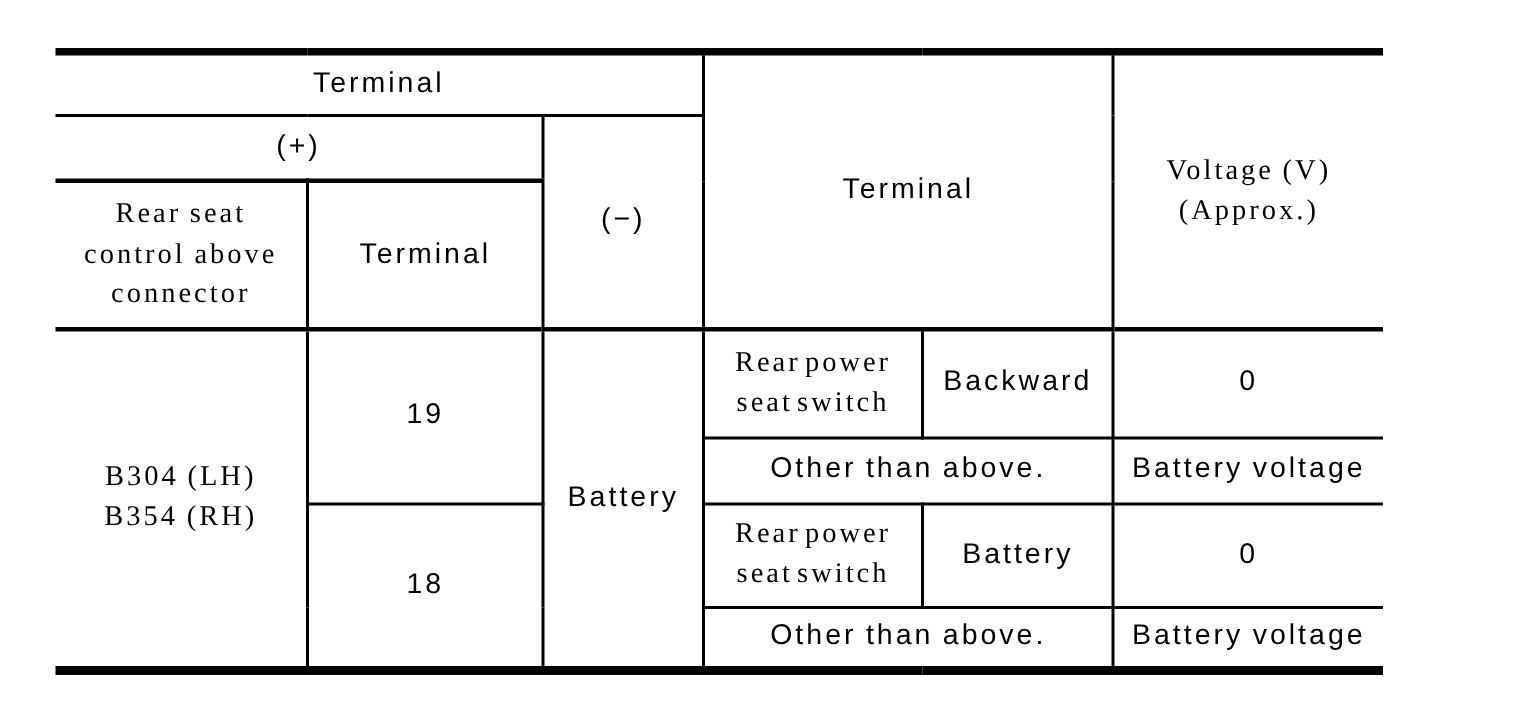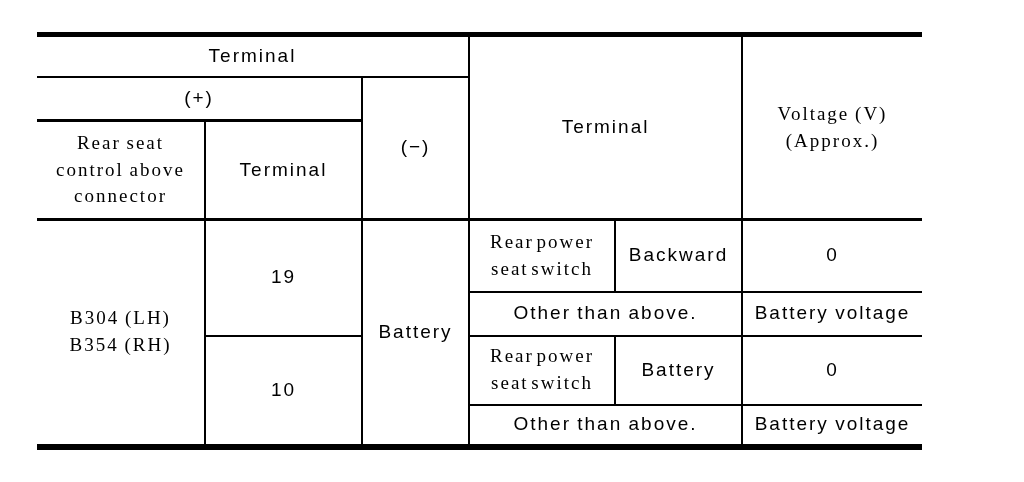--- a/index.html
+++ b/index.html
@@ -110,21 +110,21 @@
       <td>Backward</td>
       <td class="no-r">0</td>
     </tr>
 
     <tr class="r2">
       <td colspan="2" class="left">Other than above.</td>
       <td class="no-r">Battery voltage</td>
     </tr>
 
     <tr class="r3">
-      <td rowspan="2">10</td>
+      <td rowspan="2">18</td>
       <td class="left tight pre">Rear power
 seat switch</td>
       <td>Battery</td>
       <td class="no-r">0</td>
     </tr>
 
     <tr class="r4">
       <td colspan="2" class="left">Other than above.</td>
       <td class="no-r">Battery voltage</td>
     </tr>

